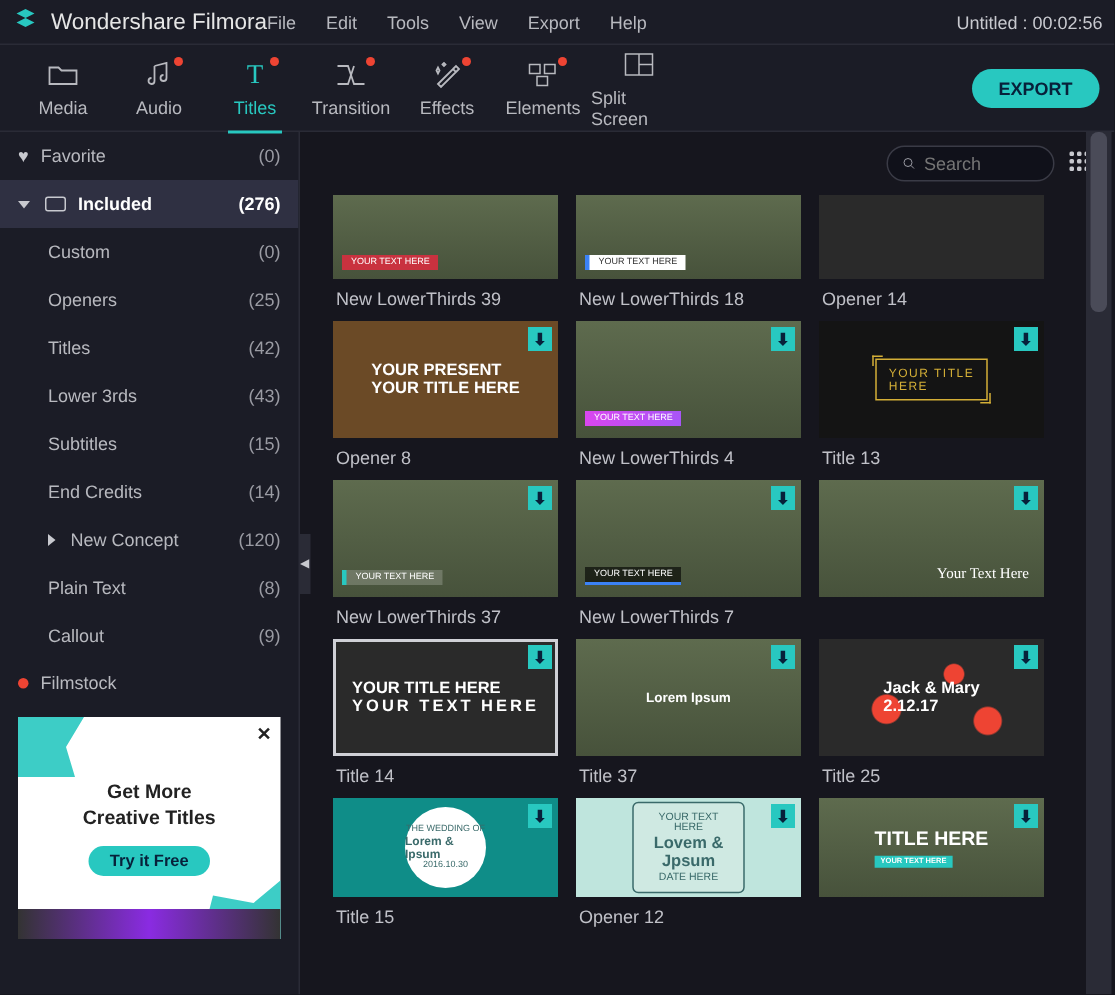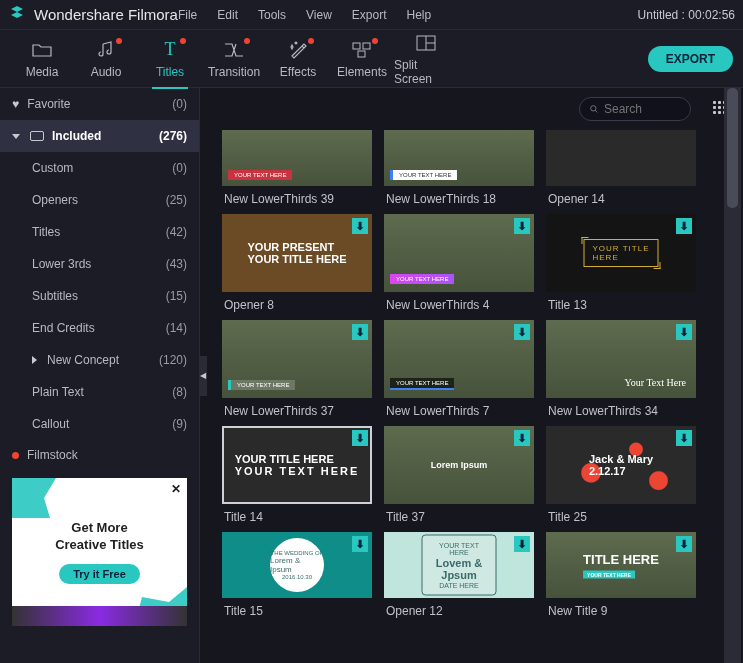--- a/index.html
+++ b/index.html
@@ -34,21 +34,21 @@
   .fsdot{width:7px;height:7px;border-radius:50%;background:#e43}
   .promo{margin:8px 12px;background:#fff;height:148px;position:relative;display:flex;flex-direction:column;align-items:center;justify-content:center;color:#222;overflow:hidden}
   .promo .splash{position:absolute;width:60px;height:50px;background:#28c8c0;opacity:.9}
   .promo .splash.tl{top:-10px;left:-10px;clip-path:polygon(0 0,100% 0,70% 60%,80% 100%,0 100%)}
   .promo .splash.br{bottom:-6px;right:-6px;clip-path:polygon(100% 0,100% 100%,0 100%,15% 30%,60% 40%)}
   .promo .x{position:absolute;top:4px;right:6px;font-weight:bold;color:#222;cursor:pointer}
   .promo .pt{font-weight:bold;font-size:13px;text-align:center;z-index:1;line-height:1.3}
   .promo .btn{margin-top:10px;background:#28c8c0;color:#07213a;border:none;border-radius:11px;padding:4px 14px;font-size:11px;font-weight:bold;cursor:pointer;z-index:1}
   .promo .strip{position:absolute;bottom:0;left:0;right:0;height:20px;background:linear-gradient(90deg,#333,#8a2be2,#333);z-index:0}
   .main{flex:1;background:#16161e;display:flex;flex-direction:column;position:relative;overflow:hidden}
-  .searchbar{height:42px;display:flex;align-items:center;justify-content:flex-end;padding:0 14px;gap:22px}
+  .searchbar{height:42px;display:flex;align-items:center;justify-content:flex-end;padding:0 14px;gap:10px}
   .search{display:flex;align-items:center;background:#10111a;border:1px solid #3a3b46;border-radius:13px;height:24px;padding:0 10px;width:112px}
   .search input{background:none;border:none;outline:none;color:#ccc;font-size:12px;width:76px;margin-left:6px}
   .dots{width:16px;height:16px;display:grid;grid-template-columns:repeat(3,3px);grid-template-rows:repeat(3,3px);gap:2px;cursor:pointer}
   .dots i{background:#c8c9cf;border-radius:1px}
   .grid{flex:1;overflow-y:auto;padding:0 0 12px 22px;display:grid;grid-template-columns:repeat(3,150px);column-gap:12px;row-gap:6px;align-content:start}
   .card{width:150px}
   .thumb{position:relative;height:78px;background:#3a3b3f;overflow:hidden}
   .thumb.short{height:56px}
   .thumb.sel{outline:2px solid #cfd0d6;outline-offset:-2px}
   .dl{position:absolute;top:4px;right:4px;width:16px;height:16px;background:#28c8c0;display:flex;align-items:center;justify-content:center;color:#07213a;font-size:11px;font-weight:bold}
@@ -67,21 +67,21 @@
   .bar.pk{background:linear-gradient(90deg,#d946ef,#a855f7)}
   .scrollbar{position:absolute;right:2px;top:0;bottom:0;width:17px;background:#2a2b36}
   .scrollthumb{position:absolute;left:3px;right:3px;top:0;height:120px;background:#4a4b58;border-radius:5px}
   .collapse{position:absolute;left:-1px;top:50%;width:8px;height:40px;background:#2a2b36;display:flex;align-items:center;justify-content:center;color:#c8c9cf;font-size:8px;cursor:pointer;transform:translateY(-50%)}
   .script{font-family:'Brush Script MT',cursive;font-size:10px;font-weight:normal}
   .goldbox{position:absolute;left:50%;top:50%;transform:translate(-50%,-50%);border:1px solid #d4af37;padding:4px 8px;color:#d4af37;font-size:8px;letter-spacing:1px}
   .goldbox::before,.goldbox::after{content:"";position:absolute;width:6px;height:6px;border:1px solid #d4af37}
   .goldbox::before{top:-3px;left:-3px;border-right:none;border-bottom:none}
   .goldbox::after{bottom:-3px;right:-3px;border-left:none;border-top:none}
   .badge{position:absolute;left:50%;top:50%;transform:translate(-50%,-50%);background:#fff;color:#3a6a6a;border-radius:50%;width:54px;height:54px;display:flex;flex-direction:column;align-items:center;justify-content:center;font-size:6px}
-  .badge .m{font-weight:normal;font-size:8px}
+  .badge .m{font-weight:bold;font-size:8px}
   .plate{position:absolute;left:50%;top:50%;transform:translate(-50%,-50%);background:#cfe9e2;border:1px solid #3a6a6a;border-radius:4px;padding:6px 10px;color:#3a6a6a;text-align:center;font-size:7px}
   .plate .m{font-size:11px;font-weight:bold;margin:1px 0}
 </style>
 </head>
 <body>
 
 <div class="titlebar">
   <svg class="logo" viewBox="0 0 24 24">
       <path fill="#28c8c0" d="M4 4l8 4-8 4 8 4 8-4-8-4 8-4-8-4z"></path>
     </svg>
@@ -311,21 +311,20 @@
             <span class="dl">⬇</span>
             <div class="bar" style="left:6px;bottom:8px;background:rgba(0,0,0,.6);border-bottom:2px solid #3b82f6">YOUR TEXT HERE</div>
           </div>
           <div class="cap">New LowerThirds 7</div>
         </div>
       <div class="card">
           <div class="thumb vine">
             <span class="dl">⬇</span>
             <div class="txt script" style="right:10px;bottom:10px">Your Text Here</div>
           </div>
-          <div class="cap">New LowerThirds 34</div>
         </div>
 
       <div class="card">
           <div class="thumb dark sel">
             <span class="dl">⬇</span>
             <div class="txt c">
               <div>YOUR TITLE HERE</div>
               <div class="s" style="letter-spacing:2px">YOUR TEXT HERE</div>
             </div>
           </div>
@@ -369,21 +368,20 @@
               <div>DATE HERE</div>
             </div>
           </div>
           <div class="cap">Opener 12</div>
         </div>
       <div class="card">
           <div class="thumb vine" style="height:66px">
             <span class="dl">⬇</span>
             <div class="txt c"><div style="font-size:13px">TITLE HERE</div><div style="background:#28c8c0;font-size:5px;padding:1px 4px;margin-top:2px;display:inline-block">YOUR TEXT HERE</div></div>
           </div>
-          <div class="cap">New Title 9</div>
         </div>
     </div>
 
     <div class="scrollbar">
         <div class="scrollthumb"></div>
       </div>
   </div>
 </div>
 
 </body></html>

